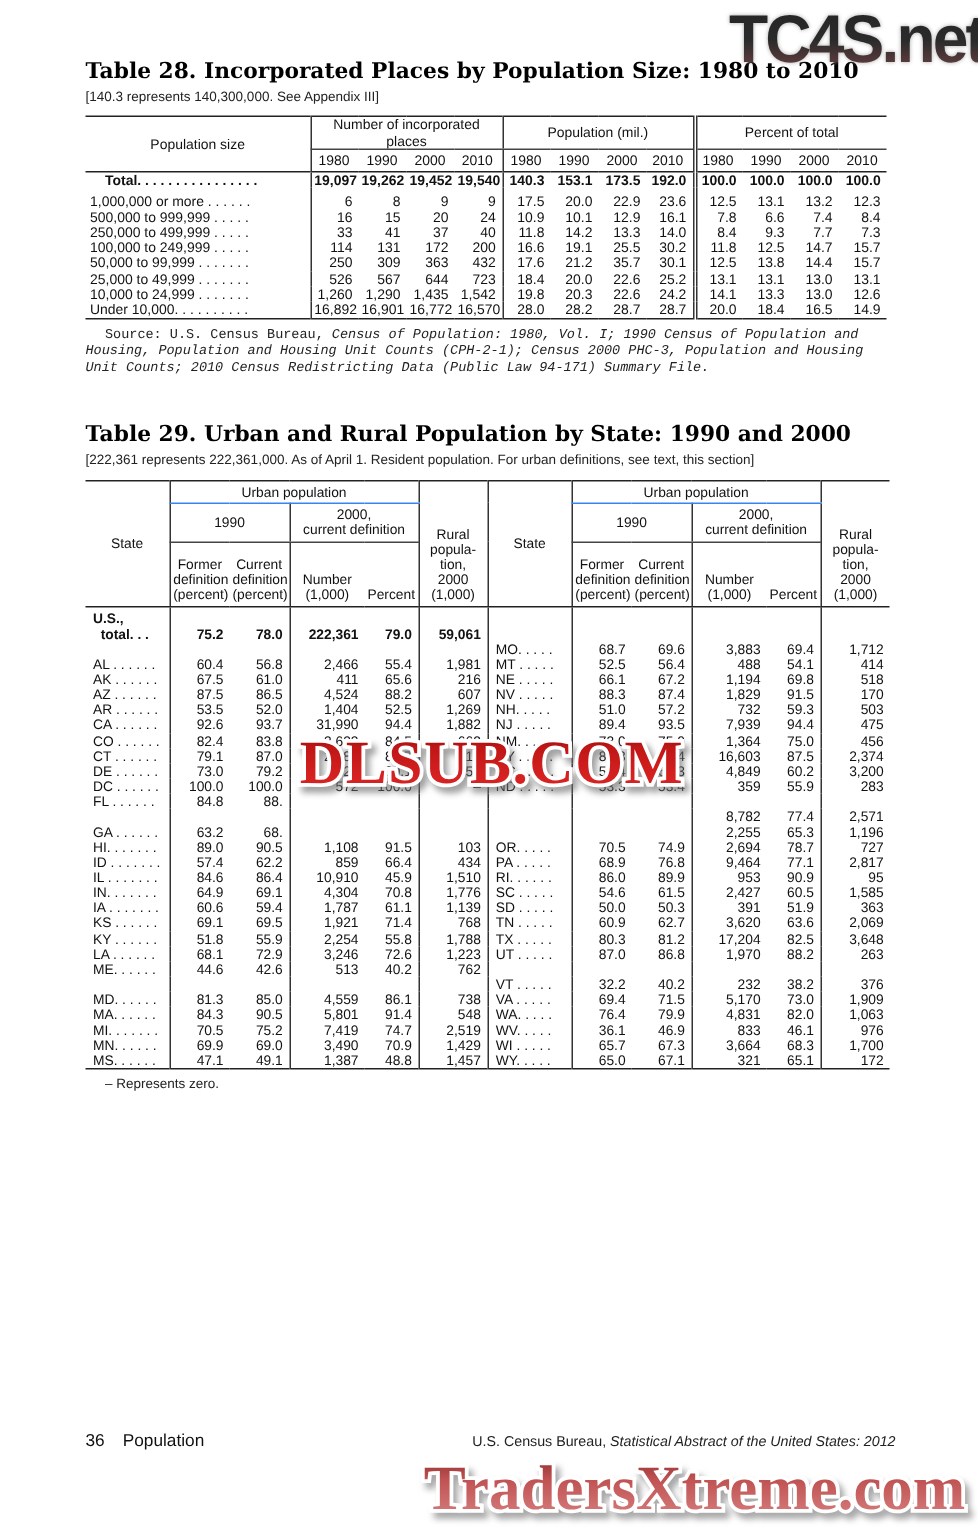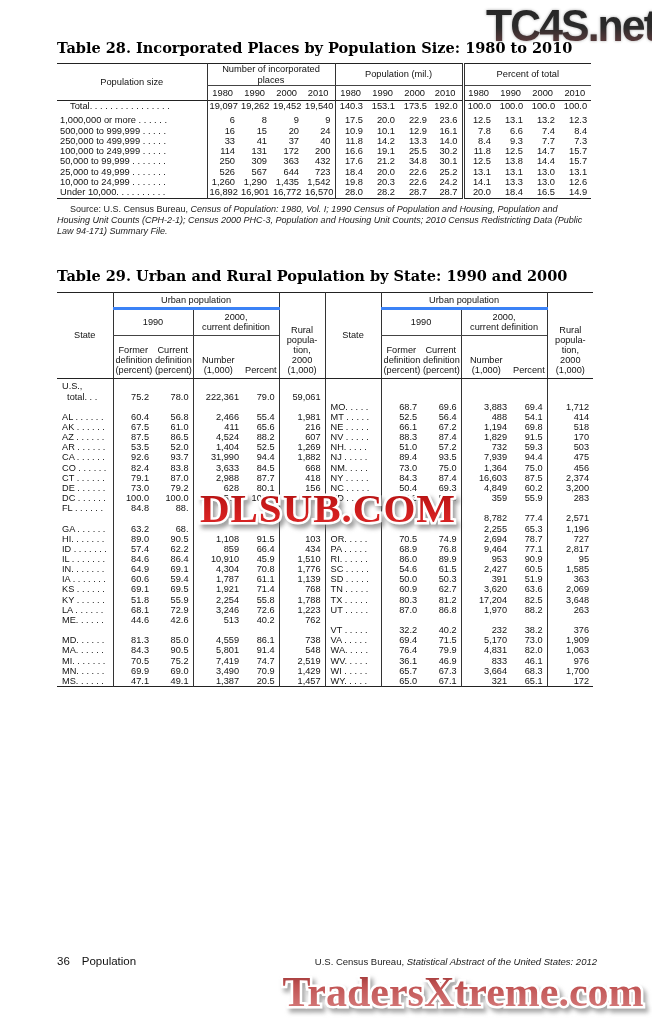--- a/index.html
+++ b/index.html
@@ -9,49 +9,49 @@
     font-family:"Liberation Sans", sans-serif; color:#111;
   }
   .content { position:absolute; left:57px; right:57px; top:0; }
 
   
   .tbl-title {
     font-family:"DejaVu Serif", serif; font-weight:bold;
     font-size:14.5px; line-height:17px; margin:0; color:#000;
   }
   .tbl-note { font-size:9px; line-height:11px; margin:3px 0 0 0; color:#222; }
-  .src { font-size:9px; line-height:11px; margin:5px 12px 0 0; color:#222; text-indent:13px; }
+  .src { font-size:9px; line-height:11px; margin:5px 12px 0 0; color:#222; text-indent:13px;font-family:Liberation Mono, monospace; }
   .footnote { font-size:9px; line-height:11px; margin:4px 0 0 0; color:#222; padding-left:13px; }
 
   
   table { border-collapse:collapse; table-layout:fixed; }
   th, td { font-weight:normal; padding:0 2px; overflow:hidden; }
   .num { text-align:right; padding-right:4px; white-space:nowrap; }
   .stub { text-align:left; white-space:pre; padding-left:3px; }
-  .b, .b td, tr.b td { font-weight:normal; }
+  .b, .b td, tr.b td { font-weight:bold; }
   .vl  { border-left:1px solid #333; }
   .vld { border-left:3px double #333; }
 
   
   .t28 { width:534px; margin-top:7px; border-top:1.4px solid #222; border-bottom:1.1px solid #222; }
   .t28 th { font-size:9.3px; line-height:10.5px; white-space:pre-line; }
   .t28 td { font-size:9.3px; line-height:10.3px; }
   .t28 thead { border-bottom:1.1px solid #222; }
   .t28 .group-h { text-align:center; border-bottom:1px solid #444; height:15px; }
   .t28 .year-h  { text-align:right; padding-right:6px; height:14px; }
   .t28 .stub-h  { text-align:center; vertical-align:middle; }
   .t28 tr.gap td { padding-top:4px; }
   .t28 .stub { padding-left:3px; }
   .t28 tr.b .stub { padding-left:13px; }
 
   
   .t29 { width:536px; margin-top:8px; border-top:1.4px solid #222; border-bottom:1.1px solid #222; }
   .t29 th { font-size:9.2px; line-height:10.2px; white-space:pre-line; text-align:center; }
   .t29 td { font-size:9.2px; line-height:10.15px; height:10px; }
-  .t29 .group-h { border-bottom:3px solid #3b82f6; height:14px;margin-top:48px; }
+  .t29 .group-h { border-bottom:1px solid #3b82f6; height:14px;margin-top:48px; }
   .t29 .year-h  { border-bottom:1px solid #444; vertical-align:middle; height:25px; }
   .t29 .leaf-h  { vertical-align:bottom; height:40px; padding-bottom:2px; }
   .t29 .hb { border-bottom:1.1px solid #222; }
   .t29 .state-h { vertical-align:middle; }
   .t29 .rural-h { vertical-align:bottom; padding-bottom:2px; }
   .t29 .stub { padding-left:5px; }
   .t29 tr.tall td { height:23px; vertical-align:bottom; }
 
   
   .page-num-line { position:absolute; left:57px; top:955px; font-size:11.5px; color:#111; }
@@ -85,20 +85,21 @@
 <body>
 
 <div class="page">
 
   <div class="wm-top">TC4S.net</div>
 
   <div class="content">
     <div style="height:39px"></div>
 
     <h1 class="tbl-title">Table 28. Incorporated Places by Population Size: 1980 to 2010</h1>
+    <p class="tbl-note">[140.3 represents 140,300,000. See Appendix III]</p>
 
     <table class="t28">
       <colgroup>
         <col style="width:150px">
         <col style="width:32px">
           <col style="width:32px">
           <col style="width:32px">
           <col style="width:32px">
         <col style="width:32px">
           <col style="width:32px">
@@ -208,21 +209,21 @@
             <td class="num">15.7</td>
           </tr>
           <tr>
             <td class="stub">50,000 to 99,999 . . . . . . .</td>
             <td class="num vl">250</td>
             <td class="num">309</td>
             <td class="num">363</td>
             <td class="num">432</td>
             <td class="num vl">17.6</td>
             <td class="num">21.2</td>
-            <td class="num">34.8</td>
+            <td class="num">35.7</td>
             <td class="num">30.1</td>
             <td class="num vld">12.5</td>
             <td class="num">13.8</td>
             <td class="num">14.4</td>
             <td class="num">15.7</td>
           </tr>
           <tr>
             <td class="stub">25,000 to 49,999 . . . . . . .</td>
             <td class="num vl">526</td>
             <td class="num">567</td>
@@ -268,20 +269,21 @@
             <td class="num">14.9</td>
           </tr>
         </tbody>
     </table>
 
     <p class="src"><span>Source: U.S. Census Bureau, </span><i>Census of Population: 1980, Vol. I; 1990 Census of Population and Housing, Population and Housing Unit Counts (CPH-2-1); Census 2000 PHC-3, Population and Housing Unit Counts; 2010 Census Redistricting Data (Public Law 94-171) Summary File.</i></p>
 
     <div style="height:30px"></div>
 
     <h1 class="tbl-title">Table 29. Urban and Rural Population by State: 1990 and 2000</h1>
+    <p class="tbl-note">[222,361 represents 222,361,000. As of April 1. Resident population. For urban definitions, see text, this section]</p>
 
     <table class="t29">
       <colgroup>
         <col style="width:56px">
           <col style="width:40px">
           <col style="width:40px">
           <col style="width:50px">
           <col style="width:36px">
           <col style="width:46px">
         <col style="width:56px">
@@ -729,32 +731,33 @@
             <td class="num">67.3</td>
             <td class="num vl">3,664</td>
             <td class="num">68.3</td>
             <td class="num vl">1,700</td>
           </tr>
           <tr>
             <td class="stub">MS. . . . . .</td>
             <td class="num vl">47.1</td>
             <td class="num">49.1</td>
             <td class="num vl">1,387</td>
-            <td class="num">20.5</td>
+            <td class="num">48.8</td>
             <td class="num vl">1,457</td>
             <td class="stub vl">WY. . . . .</td>
             <td class="num vl">65.0</td>
             <td class="num">67.1</td>
             <td class="num vl">321</td>
             <td class="num">65.1</td>
             <td class="num vl">172</td>
           </tr>
         </tbody>
     </table>
 
+    <p class="footnote">– Represents zero.</p>
   </div>
 
   <svg class="wm-mid" width="312" height="58" viewBox="0 0 312 58">
     <defs>
       <linearGradient id="redg" x1="0" y1="0" x2="0" y2="1">
         <stop offset="0" stop-color="#6e0a0a"></stop>
         <stop offset="0.28" stop-color="#c01616"></stop>
         <stop offset="0.75" stop-color="#d82222"></stop>
         <stop offset="1" stop-color="#c21b1b"></stop>
       </linearGradient>

